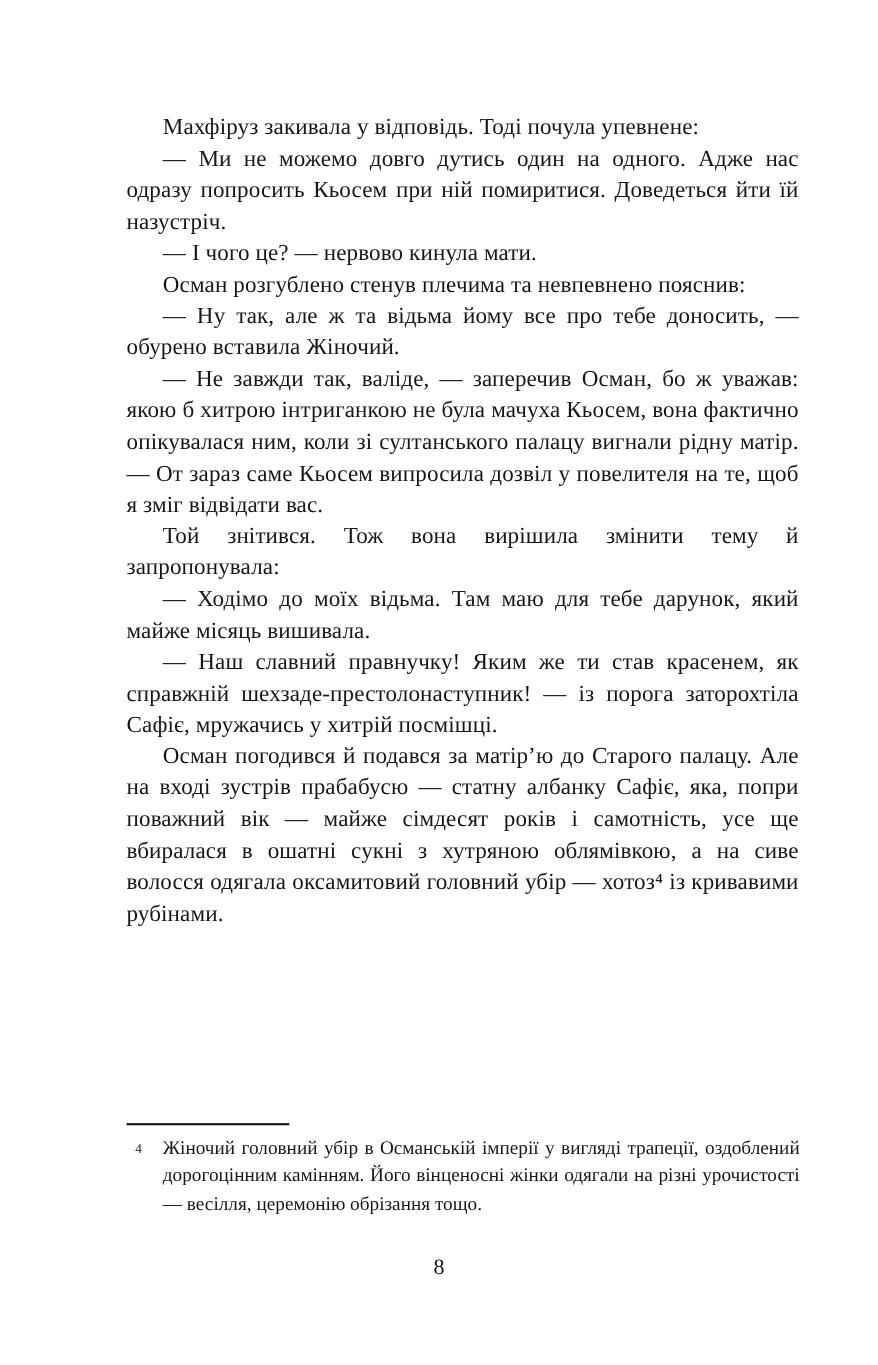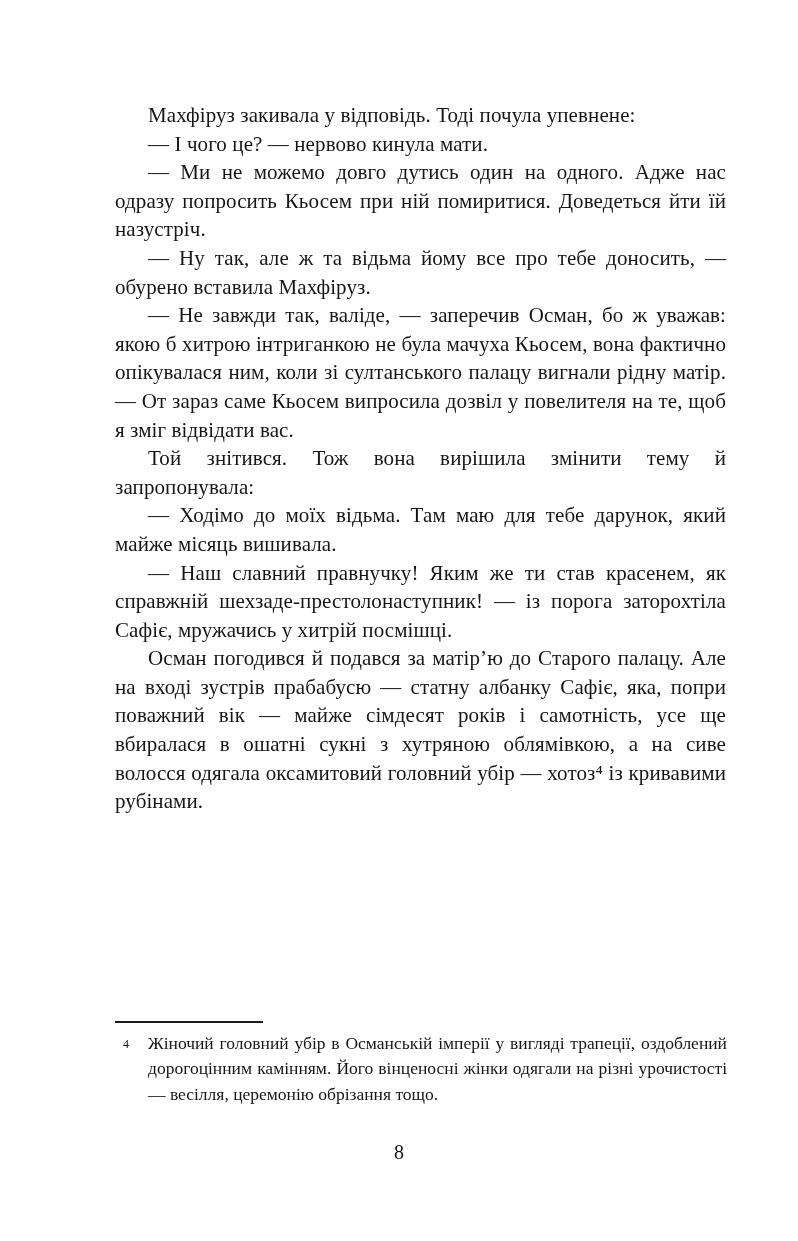--- a/index.html
+++ b/index.html
@@ -69,23 +69,24 @@
     font-size: 20px;
   }
 </style>
 </head>
 <body>
 
 <div class="page">
 
   <main class="text-block">
     <p class="para">Махфіруз закивала у відповідь. Тоді почула упевнене:</p>
+    <p class="para">— Ми не можемо довго дутись один на одного. Адже нас одразу попросить Кьосем при ній помиритися. Доведеться йти їй назустріч.</p>
     <p class="para">— І чого це? — нервово кинула мати.</p>
-    <p class="para">— Ми не можемо довго дутись один на одного. Адже нас одразу попросить Кьосем при ній помиритися. Доведеться йти їй назустріч.</p>
-    <p class="para">— Ну так, але ж та відьма йому все про тебе доносить, — обурено вставила Махфіруз.</p>
+    <p class="para">Осман розгублено стенув плечима та невпевнено пояснив:</p>
+    <p class="para">— Ну так, але ж та відьма йому все про тебе доносить, — обурено вставила Жіночий.</p>
     <p class="para">— Не завжди так, валіде, — заперечив Осман, бо ж уважав: якою б хитрою інтриганкою не була мачуха Кьосем, вона фактично опікувалася ним, коли зі султанського палацу вигнали рідну матір. — От зараз саме Кьосем випросила дозвіл у повелителя на те, щоб я зміг відвідати вас.</p>
     <p class="para">Той знітився. Тож вона вирішила змінити тему й запропонувала:</p>
     <p class="para">— Ходімо до моїх відьма. Там маю для тебе дарунок, який майже місяць вишивала.</p>
     <p class="para">— Наш славний правнучку! Яким же ти став красенем, як справжній шехзаде-престолонаступник! — із порога заторохтіла Сафіє, мружачись у хитрій посмішці.</p>
     <p class="para">Осман погодився й подався за матір’ю до Старого палацу. Але на вході зустрів прабабусю — статну албанку Сафіє, яка, попри поважний вік — майже сімдесят років і самотність, усе ще вбиралася в ошатні сукні з хутряною облямівкою, а на сиве волосся одягала оксамитовий головний убір — хотоз⁴ із кривавими рубінами.</p>
   </main>
 
   <div class="footnote-sep"></div>
 
   <div class="footnote">

